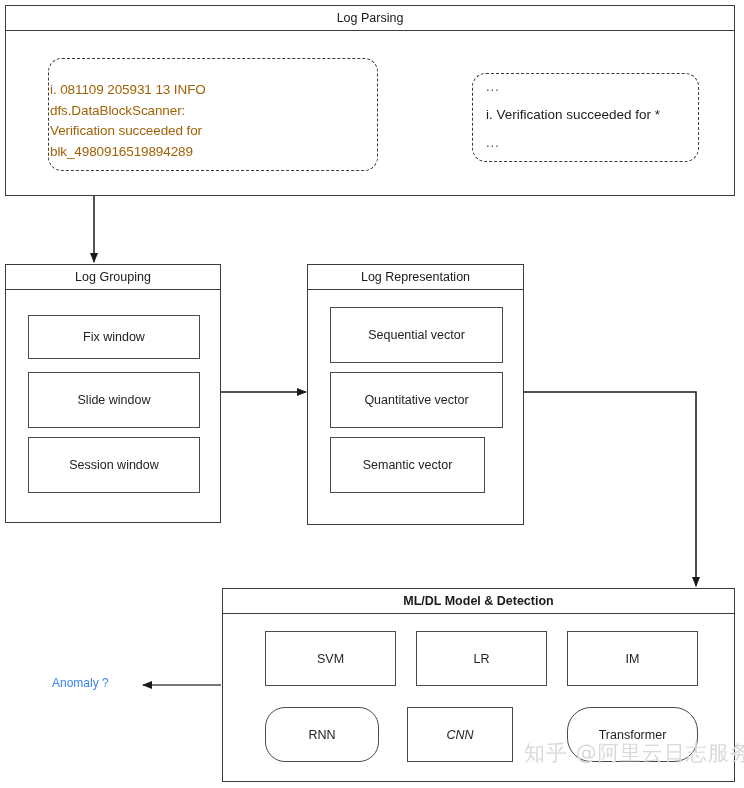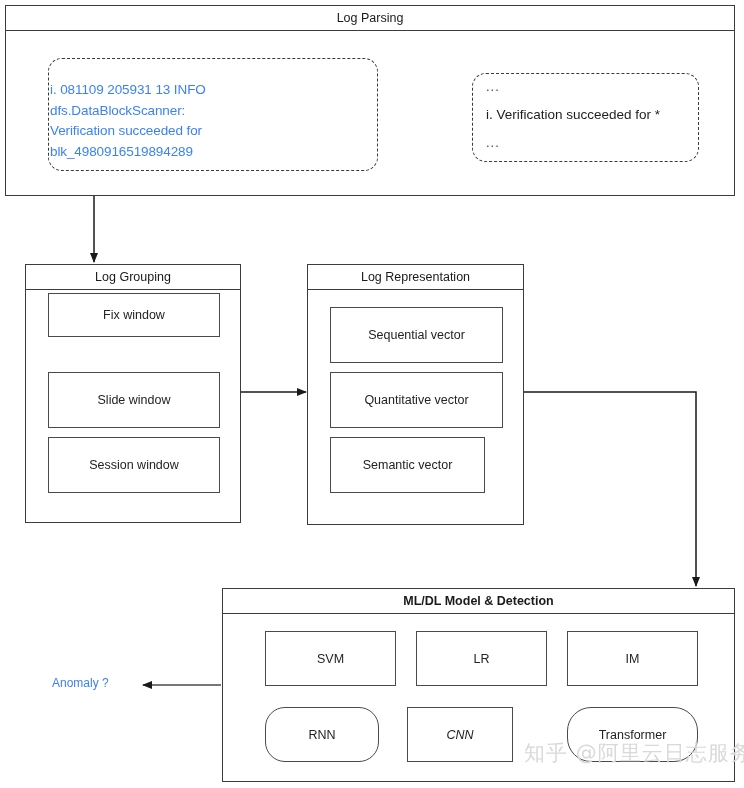--- a/index.html
+++ b/index.html
@@ -65,21 +65,21 @@
     position: absolute;
     box-sizing: border-box;
     border: 1.5px dashed #3a3a3a;
     border-radius: 14px;
     background: #ffffff;
   }
   .log-text {
     position: absolute;
     font-size: 13.5px;
     line-height: 20.5px;
-    color: #3b82f6;
+    color: #a16207;
     white-space: pre-line;
     letter-spacing: -0.1px;
   }
   .tmpl-text {
     position: absolute;
     font-size: 13.5px;
     line-height: 20px;
     color: #1d1d1d;
     white-space: nowrap;
   }
@@ -148,24 +148,24 @@
 dfs.DataBlockScanner:
 Verification succeeded for
 blk_4980916519894289</div>
 
     <div class="dashed-box" style="left:466px; top:67px; width:227px; height:89px;"></div>
     <div class="ellipsis-text" style="left:480px; top:73px;">...</div>
     <div class="tmpl-text" style="left:480px; top:99px;">i. Verification succeeded for *</div>
     <div class="ellipsis-text" style="left:480px; top:129px;">...</div>
   </div>
 
-  <div class="panel" style="left:5px; top:264px; width:216px; height:259px;margin-left:20px;">
+  <div class="panel" style="left:5px; top:264px; width:216px; height:259px;">
     <div class="panel-header">Log Grouping</div>
 
-    <div class="item-box" style="left:22px; top:28px; width:172px; height:44px;">Fix window</div>
+    <div class="item-box" style="left:22px; top:50px; width:172px; height:44px;">Fix window</div>
     <div class="item-box" style="left:22px; top:107px; width:172px; height:56px;">Slide window</div>
     <div class="item-box" style="left:22px; top:172px; width:172px; height:56px;">Session window</div>
   </div>
 
   <div class="panel" style="left:307px; top:264px; width:217px; height:261px;">
     <div class="panel-header">Log Representation</div>
 
     <div class="item-box" style="left:22px; top:42px; width:173px; height:56px;">Sequential vector</div>
     <div class="item-box" style="left:22px; top:107px; width:173px; height:56px;">Quantitative vector</div>
     <div class="item-box" style="left:22px; top:172px; width:155px; height:56px;">Semantic vector</div>

